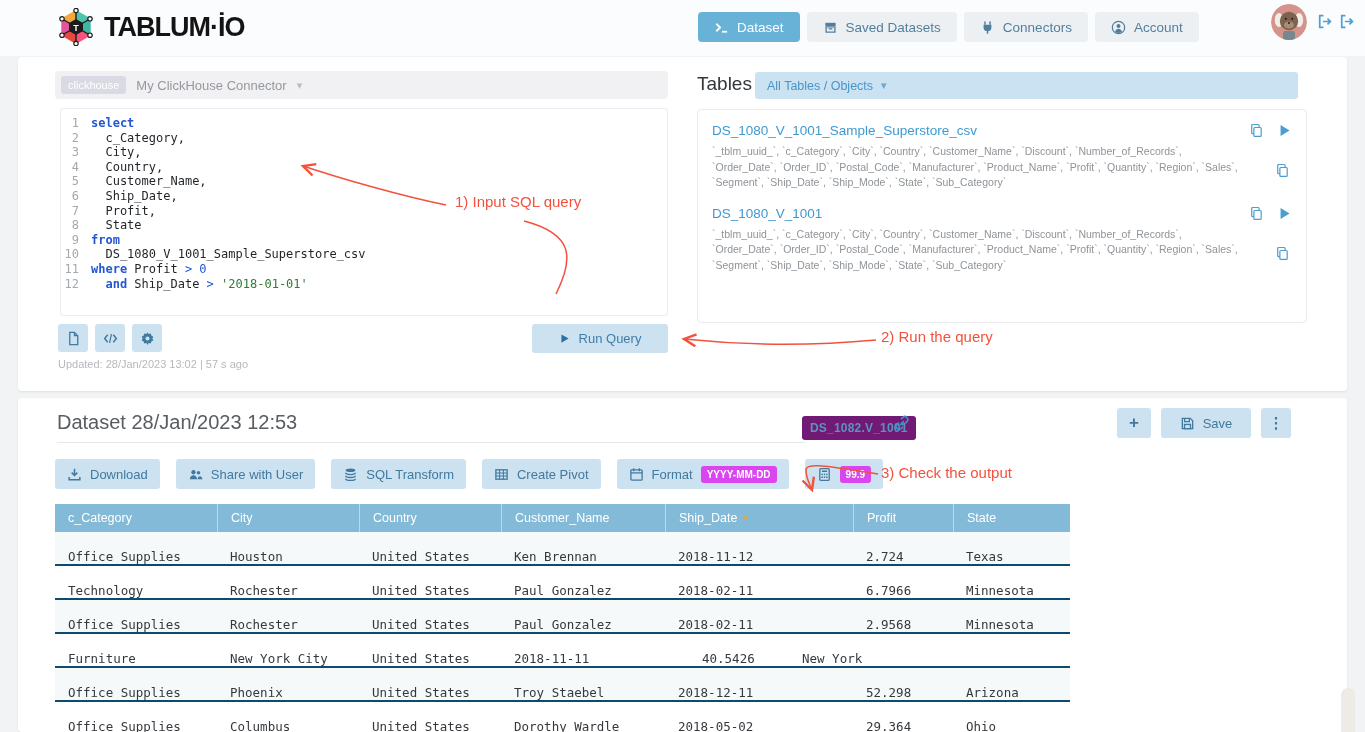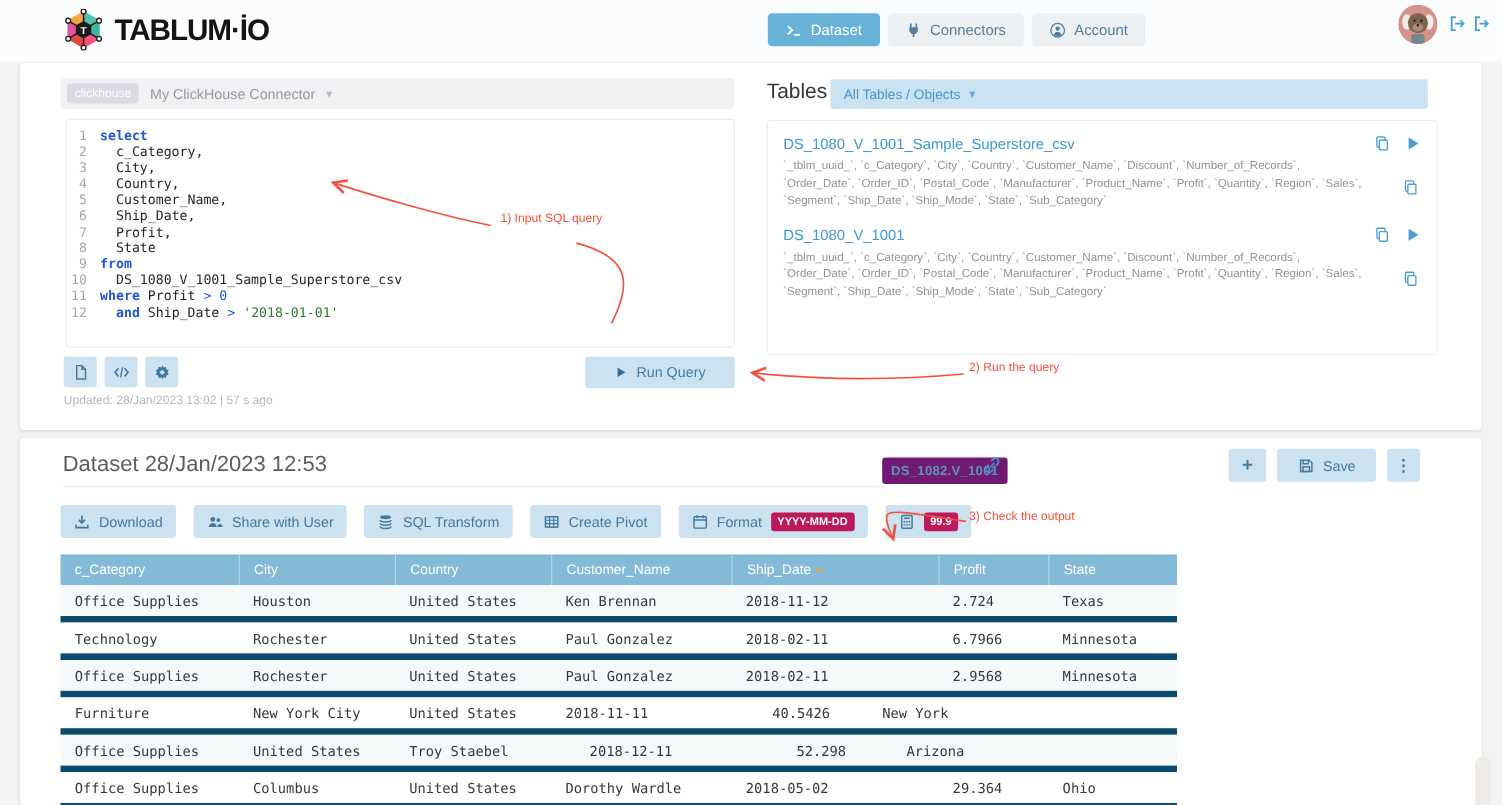--- a/index.html
+++ b/index.html
@@ -68,48 +68,48 @@
   .tbl-entry { position:relative; margin-bottom:15px; }
   .tbl-head { display:flex; align-items:center; }
   .tbl-link { color:#3e99d2; font-size:13.5px; font-weight:500; text-decoration:none; cursor:pointer; }
   .tbl-head .sp { flex:1; }
   .icon-btn { background:none; border:none; padding:0; color:#4b9fd0; cursor:pointer; }
   .icon-btn svg { width:15px; height:15px; display:block; }
   .tbl-cols { margin-top:6px; font-size:10.5px; color:#8f9499; line-height:15.5px; padding-right:48px; }
   .cols-copy { position:absolute; right:2px; top:40px; }
 
   
-  .ann { position:absolute; color:#f4513d; font-size:11px; z-index:5; }
+  .ann { position:absolute; color:#f4513d; font-size:15px; z-index:5; }
   .ann-svg { position:absolute; left:0; top:0; z-index:4; pointer-events:none; }
   .annp { fill:none; stroke:#f4513d; stroke-width:1.5px; }
 
   
   .ds-title { position:absolute; left:39px; top:13px; font-size:20px; color:#595d61; }
   .ds-underline { position:absolute; left:39px; top:44px; width:748px; border-bottom:1px solid #e6e9eb; }
   .ds-badge { position:absolute; left:784px; top:18px; background:#701a75; color:#5d93ba; font-size:12px;
     font-weight:bold; padding:5px 8px; border-radius:3px; letter-spacing:.2px; }
   .ds-link { position:absolute; left:875px; top:16px; color:#4090c8; cursor:pointer; }
   .ds-link svg { width:18px; height:18px; display:block; }
   .ds-actions { position:absolute; right:56px; top:10px; display:flex; gap:10px; }
   .plus-btn { width:34px; height:30px; font-size:17px; font-weight:bold; }
   .save-btn { width:90px; height:30px; font-size:13px; display:flex; align-items:center; justify-content:center; gap:8px; }
   .save-btn .ic svg, .tb-btn .ic svg { width:15px; height:15px; display:block; }
   .kebab-btn { width:30px; height:30px; font-size:15px; font-weight:bold; }
 
   .ds-toolbar { position:absolute; left:37px; top:61px; display:flex; gap:16px; }
   .tb-btn { height:30px; font-size:13px; display:flex; align-items:center; gap:8px; padding:0 12px; }
-  .tb-badge { background:#be185d; color:#fff; font-size:10px; font-weight:bold; border-radius:3px; padding:3px 6px; }
+  .tb-badge { background:#d946ef; color:#fff; font-size:10px; font-weight:bold; border-radius:3px; padding:3px 6px; }
 
   .grid { position:absolute; left:37px; top:106px; width:1015px; font-family:"DejaVu Sans Mono", monospace; }
   .grid-header { display:flex; height:28px; background:#83bad8; }
   .gh-cell { display:flex; align-items:center; padding-left:13px; color:#fff;
     font-family:"Liberation Sans", sans-serif; font-size:12.5px; border-left:1px solid rgba(255,255,255,.45); cursor:pointer; }
   .gh-cell:first-child { border-left:none; }
   .sort-dot { width:4px; height:4px; border-radius:50%; background:#e8a440; margin-left:6px; }
-  .g-row { display:flex; height:34px; background:#fff; border-bottom:6px solid #0c4a6e; }
+  .g-row { display:flex; height:34px; background:#fff; border-bottom:2px solid #0c4a6e;align-items:flex-end; }
   .g-row.stripe { background:#f6f9fa; }
   .g-cell { display:flex; align-items:center; padding-left:13px; font-size:12.5px; color:#35393d; overflow:hidden; white-space:nowrap; }
 
   .scroll-thumb { position:absolute; left:1341px; top:688px; width:14px; height:70px; background:#eeebe6; border-radius:7px; }
 </style>
 </head>
 <body>
 
 <div class="header">
   <div class="logo">
@@ -150,20 +150,30 @@
           <svg viewBox="0 0 16 16">
             <path d="M2.5 4l4 4-4 4" fill="none" stroke="currentColor" stroke-width="1.9"></path>
             <path d="M8.5 12.5h5.5" stroke="currentColor" stroke-width="1.9"></path>
           </svg>
         </span>
         <span>Dataset</span>
       </button>
       <button class="nav-btn">
         <span class="ic">
           <svg viewBox="0 0 16 16">
+            <path d="M2.5 3h11v3.4h-11z" fill="currentColor"></path>
+            <path d="M3.3 7.4h9.4v5.6H3.3z" fill="none" stroke="currentColor" stroke-width="1.4"></path>
+            <path d="M6 9.4h4" stroke="currentColor" stroke-width="1.4"></path>
+          </svg>
+        </span>
+        <span>Saved Datasets</span>
+      </button>
+      <button class="nav-btn">
+        <span class="ic">
+          <svg viewBox="0 0 16 16">
             <path d="M5.3 1.5v3.5M10.7 1.5v3.5" stroke="currentColor" stroke-width="1.6"></path>
             <path d="M3.8 5h8.4v2.6a4.2 4.2 0 01-8.4 0z" fill="currentColor"></path>
             <path d="M8 11.6v3" stroke="currentColor" stroke-width="1.6"></path>
           </svg>
         </span>
         <span>Connectors</span>
       </button>
       <button class="nav-btn">
         <span class="ic">
           <svg viewBox="0 0 16 16">
@@ -473,20 +483,21 @@
         <div class="g-row">
           <div class="g-cell" style="width: 162px;">Furniture</div>
           <div class="g-cell" style="width: 142px;">New York City</div>
           <div class="g-cell" style="width: 142px;">United States</div>
           <div class="g-cell" style="width: 188px;">2018-11-11</div>
           <div class="g-cell" style="width: 100px;">40.5426</div>
           <div class="g-cell" style="width: 117px;">New York</div>
         </div>
         <div class="g-row stripe">
           <div class="g-cell" style="width: 162px;">Office Supplies</div>
+          <div class="g-cell" style="width: 142px;">Phoenix</div>
           <div class="g-cell" style="width: 142px;">United States</div>
           <div class="g-cell" style="width: 164px;">Troy Staebel</div>
           <div class="g-cell" style="width: 188px;">2018-12-11</div>
           <div class="g-cell" style="width: 100px;">52.298</div>
           <div class="g-cell" style="width: 117px;">Arizona</div>
         </div>
         <div class="g-row">
           <div class="g-cell" style="width: 162px;">Office Supplies</div>
           <div class="g-cell" style="width: 142px;">Columbus</div>
           <div class="g-cell" style="width: 142px;">United States</div>

